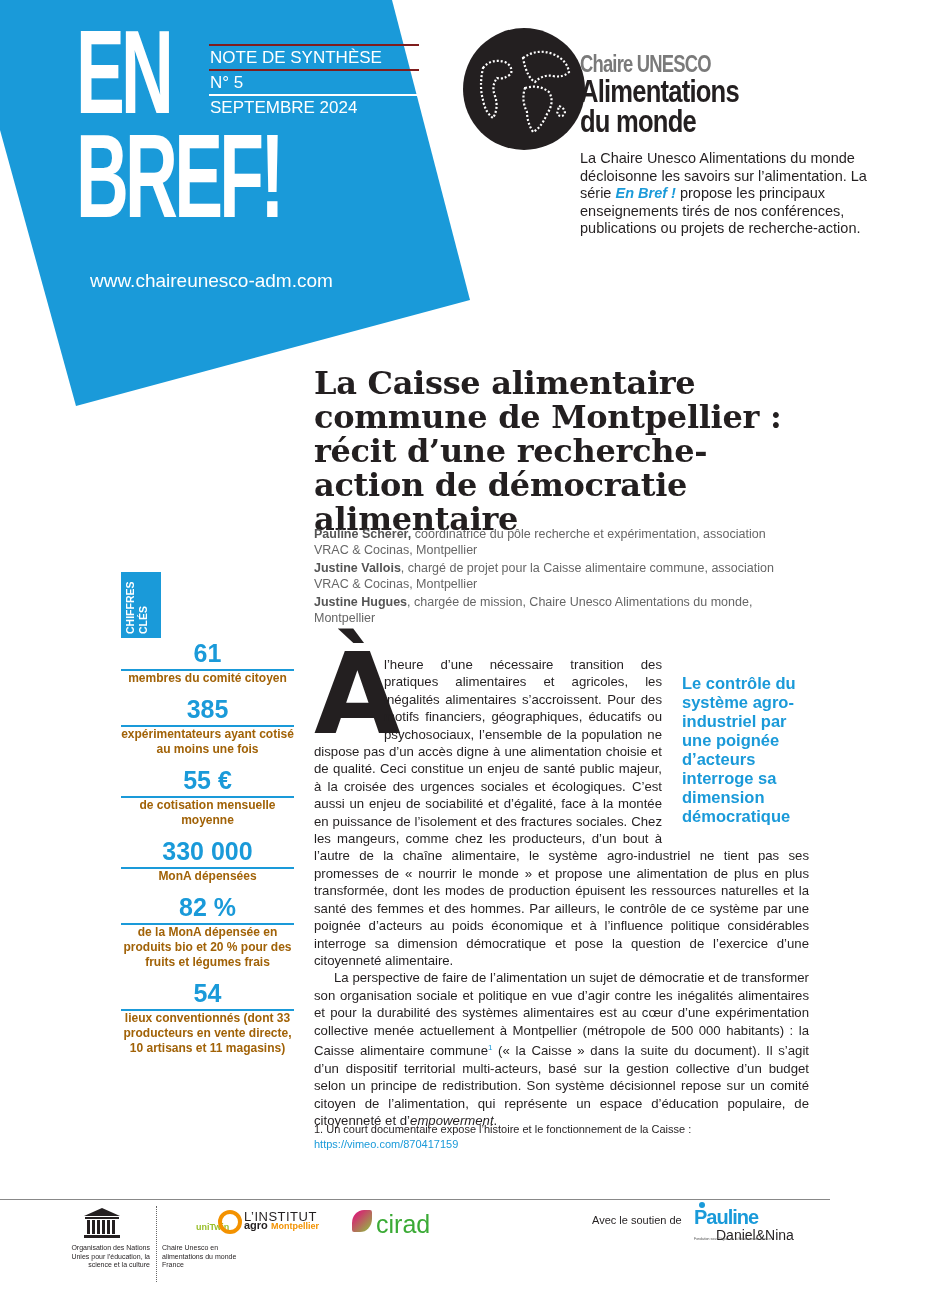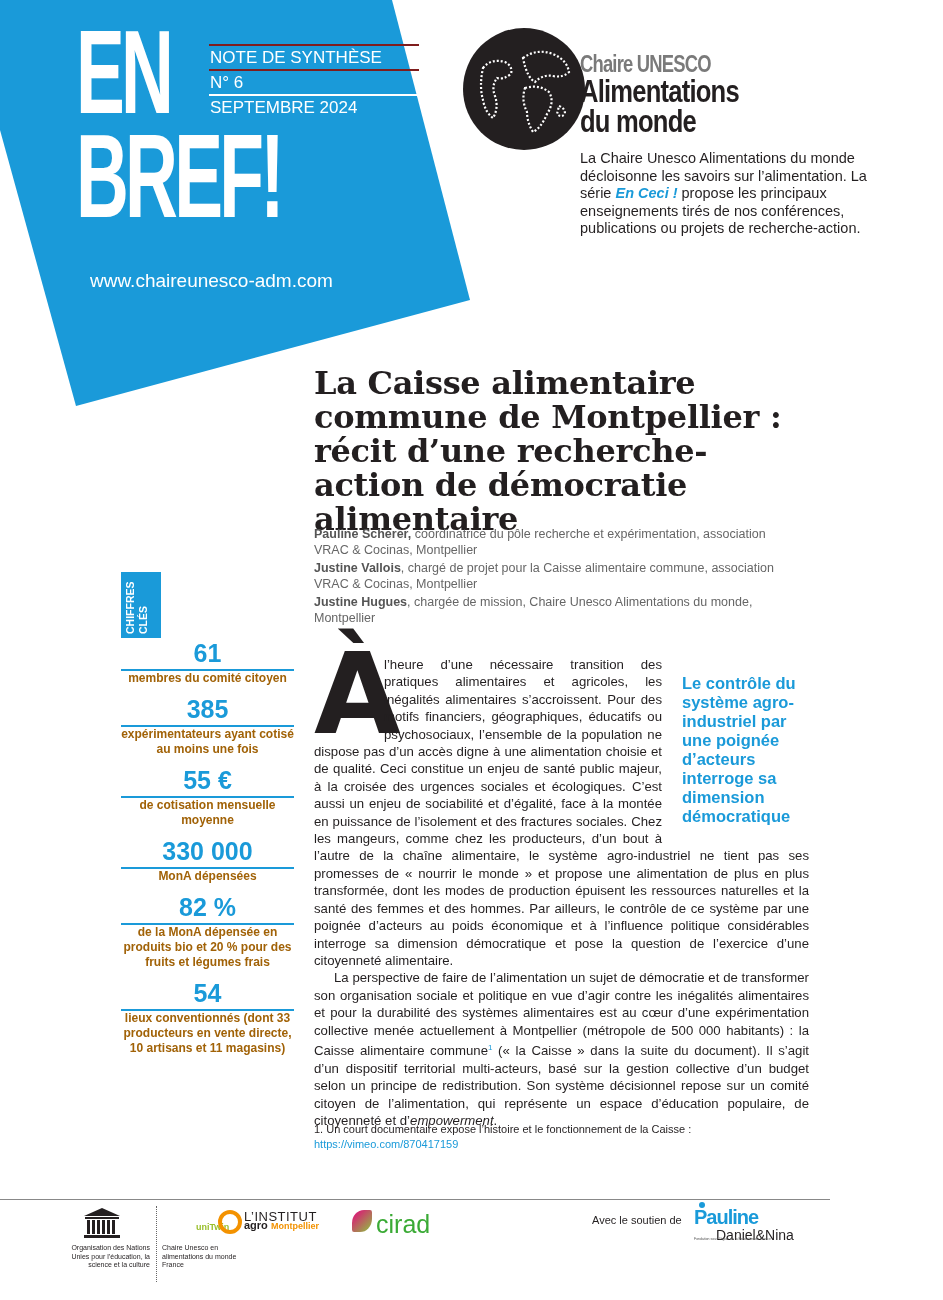--- a/index.html
+++ b/index.html
@@ -62,41 +62,41 @@
   <svg width="943" height="420">
     <polygon points="0,0 392,0 470,300 76,406 0,130" fill="#1a9ad9"></polygon>
   </svg>
 </div>
 <div class="en-bref">
   <div>EN</div>
   <div>BREF!</div>
 </div>
 <div class="note-block">
   <div class="note-line">NOTE DE SYNTHÈSE</div>
-  <div class="note-line">N° 6</div>
+  <div class="note-line">N° 5</div>
   <div class="note-line last">SEPTEMBRE 2024</div>
 </div>
 <div class="site-url">www.chaireunesco-adm.com</div>
 
 <div class="logo-globe">
   <svg width="122" height="122" viewBox="0 0 122 122">
     <g fill="none" stroke="#ffffff" stroke-width="2.2" stroke-dasharray="2 2">
       <path d="M20 40 q8 -10 22 -6 q8 4 6 12 q-8 6 -14 4 q-6 8 -2 18 q4 12 -2 22 q-8 -6 -10 -18 q-4 -14 0 -32z"></path>
       <path d="M60 30 q14 -10 30 -4 q14 6 16 18 q-6 6 -16 4 q-10 -2 -18 6 q-8 -4 -12 -24z"></path>
       <path d="M62 60 q14 -4 24 4 q6 10 -2 22 q-6 14 -14 18 q-6 -10 -6 -20 q-6 -12 -2 -24z"></path>
       <path d="M96 78 q6 2 6 8 q-4 4 -8 0z"></path>
     </g>
   </svg>
 </div>
 <div class="chaire-title">
   <div class="chaire-l1">Chaire UNESCO</div>
   <div class="chaire-l2">Alimentations</div>
   <div class="chaire-l2">du monde</div>
 </div>
-<div class="chaire-desc"><span>La Chaire Unesco Alimentations du monde décloisonne les savoirs sur l’alimentation. La série </span><span class="hl">En Ceci !</span><span> propose les principaux enseignements tirés de nos conférences, publications ou projets de recherche-action.</span></div>
+<div class="chaire-desc"><span>La Chaire Unesco Alimentations du monde décloisonne les savoirs sur l’alimentation. La série </span><span class="hl">En Bref !</span><span> propose les principaux enseignements tirés de nos conférences, publications ou projets de recherche-action.</span></div>
 
 <div class="main-title">La Caisse alimentaire commune de Montpellier : récit d’une recherche-action de démocratie alimentaire</div>
 <div class="authors">
   <div class="a"><b>Pauline Scherer,</b><span> coordinatrice du pôle recherche et expérimentation, association VRAC &amp; Cocinas, Montpellier</span></div>
   <div class="a"><b>Justine Vallois</b><span>, chargé de projet pour la Caisse alimentaire commune, association VRAC &amp; Cocinas, Montpellier</span></div>
   <div class="a"><b>Justine Hugues</b><span>, chargée de mission, Chaire Unesco Alimentations du monde, Montpellier</span></div>
 </div>
 
 <div class="chiffres-tag">
     <span>CHIFFRES CLÉS</span>

